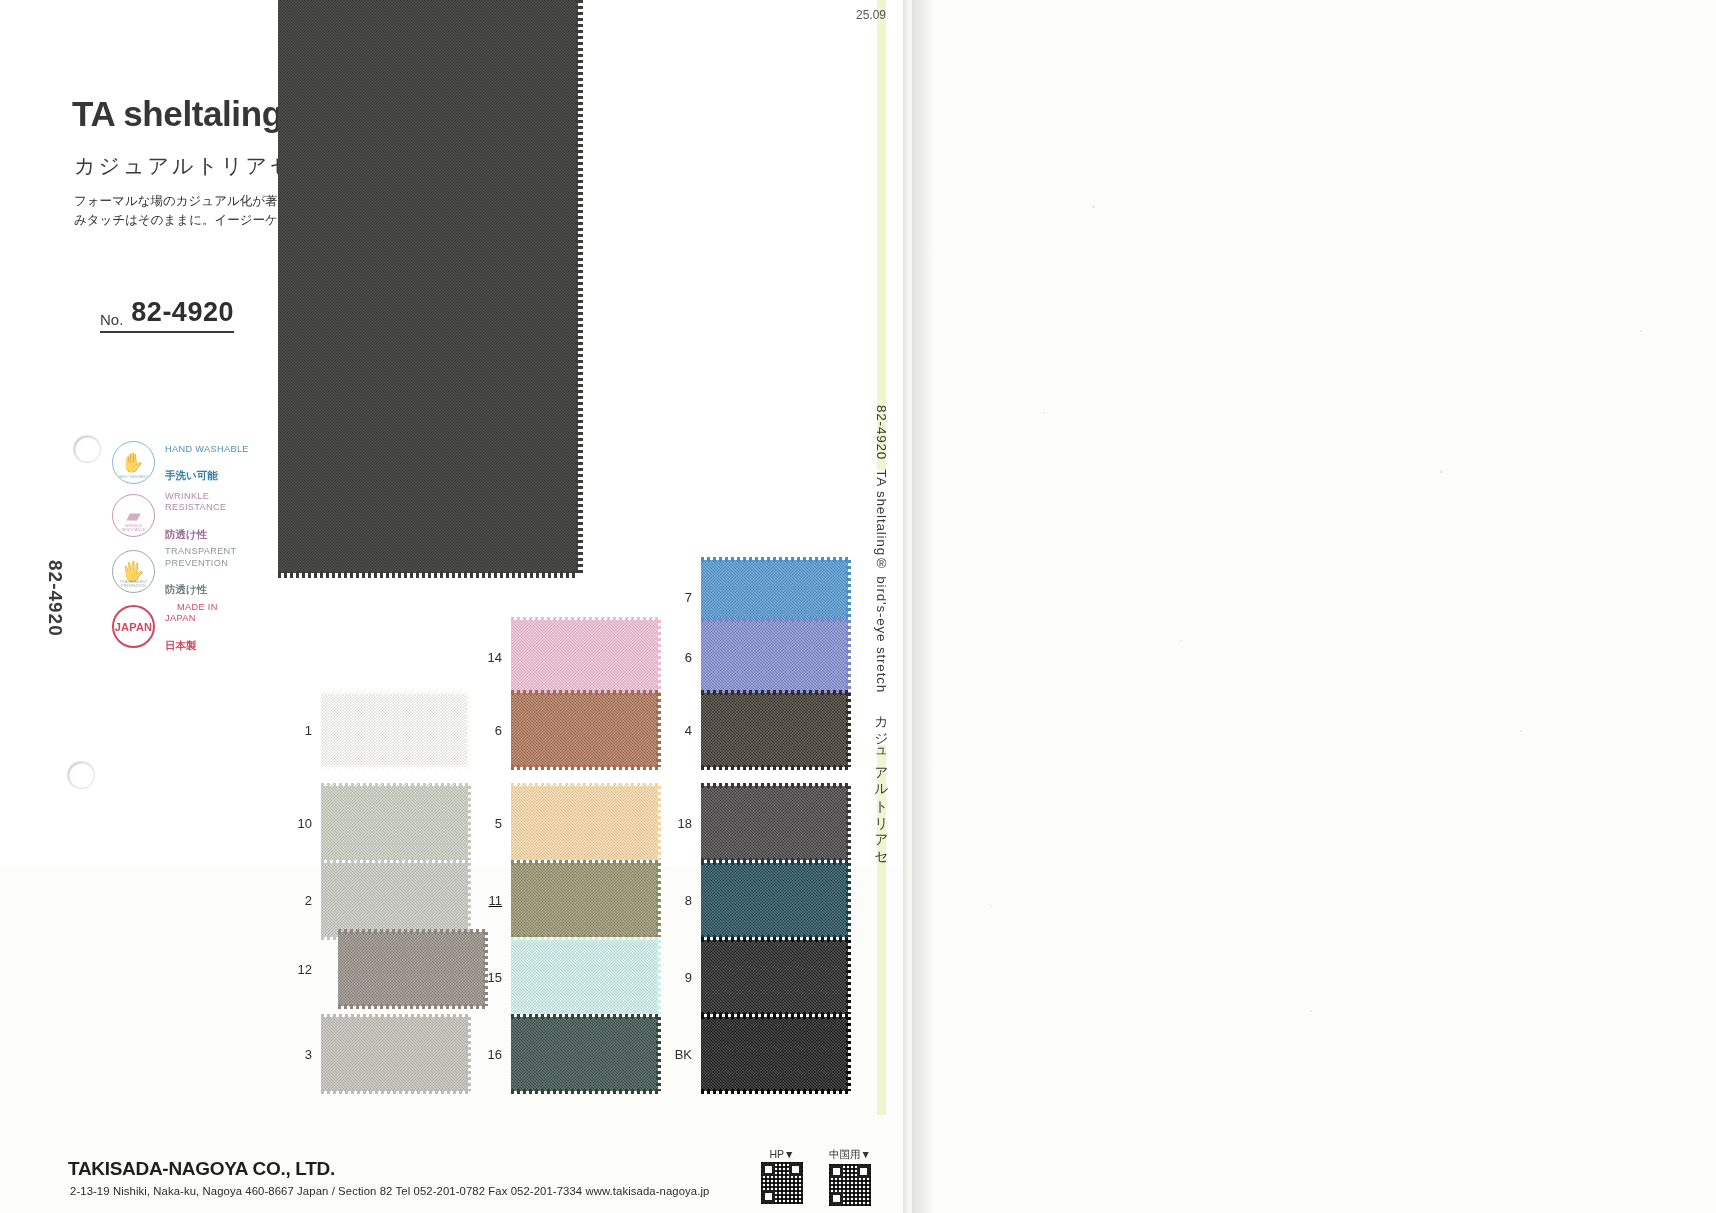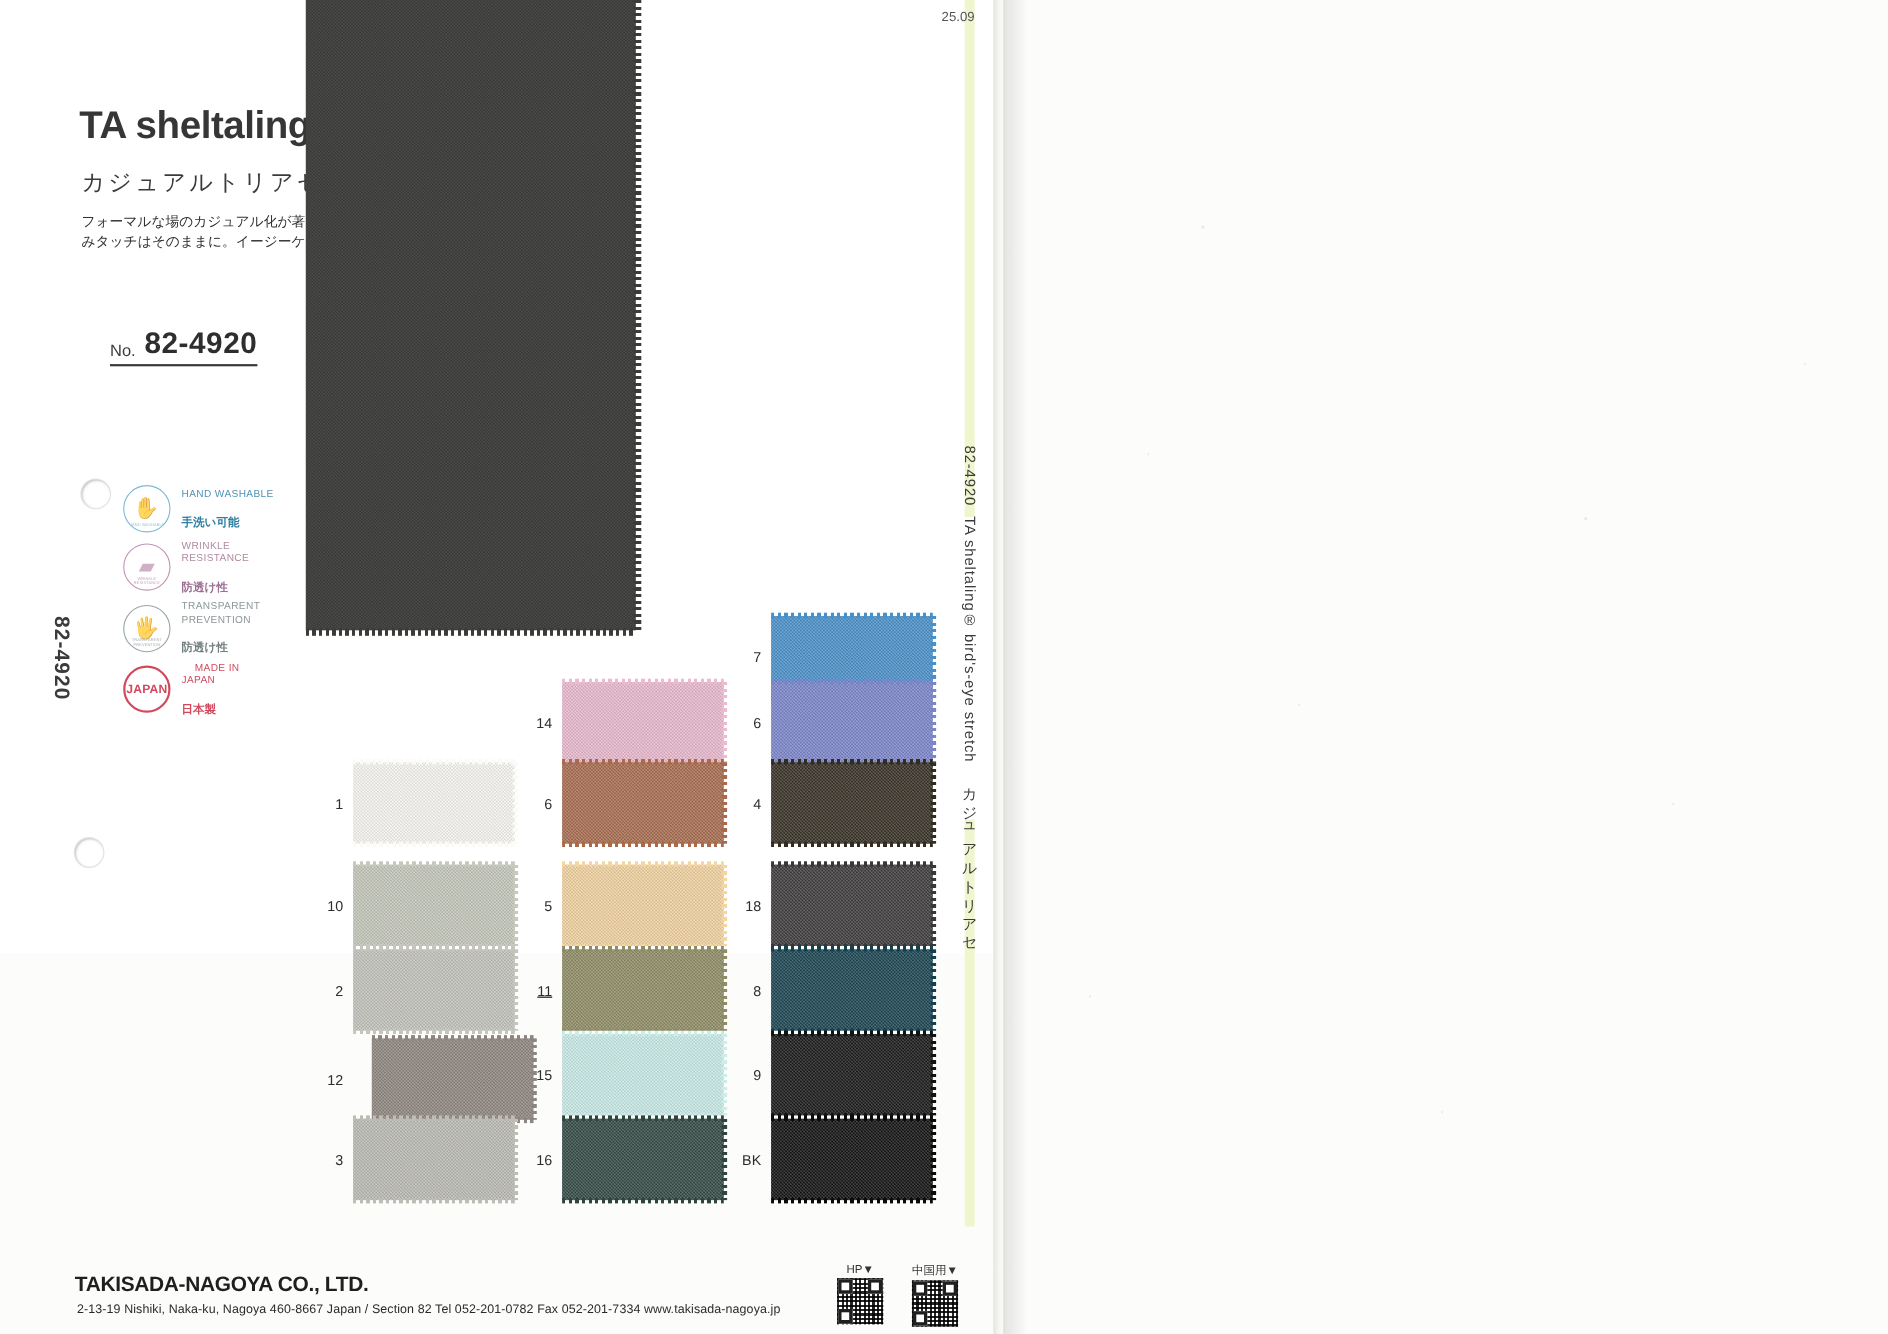--- a/index.html
+++ b/index.html
@@ -427,21 +427,21 @@
         </div>
         <div class="cell" style="top:265px;">
           <span class="cell-num">2</span>
           <span class="chip" style="background:#c5c5bd;">
             <span class="weave"></span>
             <span class="edge-t" style="background:repeating-linear-gradient(to right,#c5c5bd 0 3px,transparent 3px 6px);"></span>
             <span class="edge-b" style="background:repeating-linear-gradient(to right,#c5c5bd 0 3px,transparent 3px 6px);"></span>
             <span class="edge-r" style="background:repeating-linear-gradient(to bottom,#c5c5bd 0 3px,transparent 3px 6px);"></span>
           </span>
         </div>
-        <div class="cell" style="top:346px;gap:17px;">
+        <div class="cell" style="top:334px;gap:17px;">
           <span class="cell-num">12</span>
           <span class="chip" style="background:#8e867e;">
             <span class="weave"></span>
             <span class="edge-t" style="background:repeating-linear-gradient(to right,#8e867e 0 3px,transparent 3px 6px);"></span>
             <span class="edge-b" style="background:repeating-linear-gradient(to right,#8e867e 0 3px,transparent 3px 6px);"></span>
             <span class="edge-r" style="background:repeating-linear-gradient(to bottom,#8e867e 0 3px,transparent 3px 6px);"></span>
           </span>
         </div>
         <div class="cell" style="top:419px;">
           <span class="cell-num">3</span>

